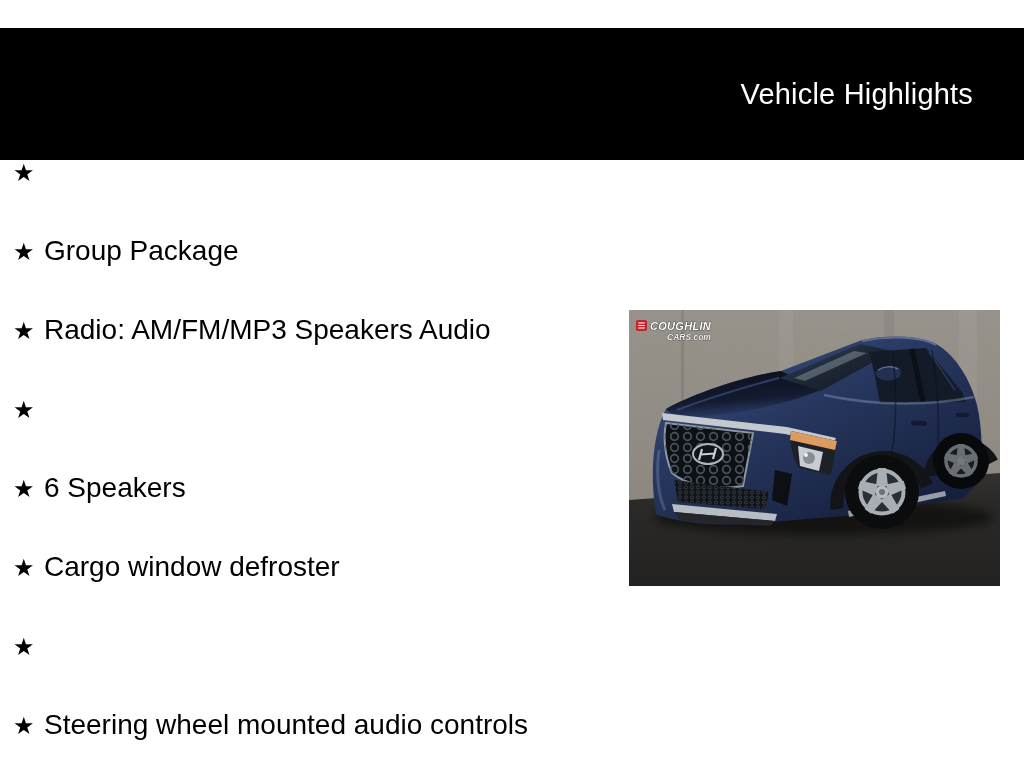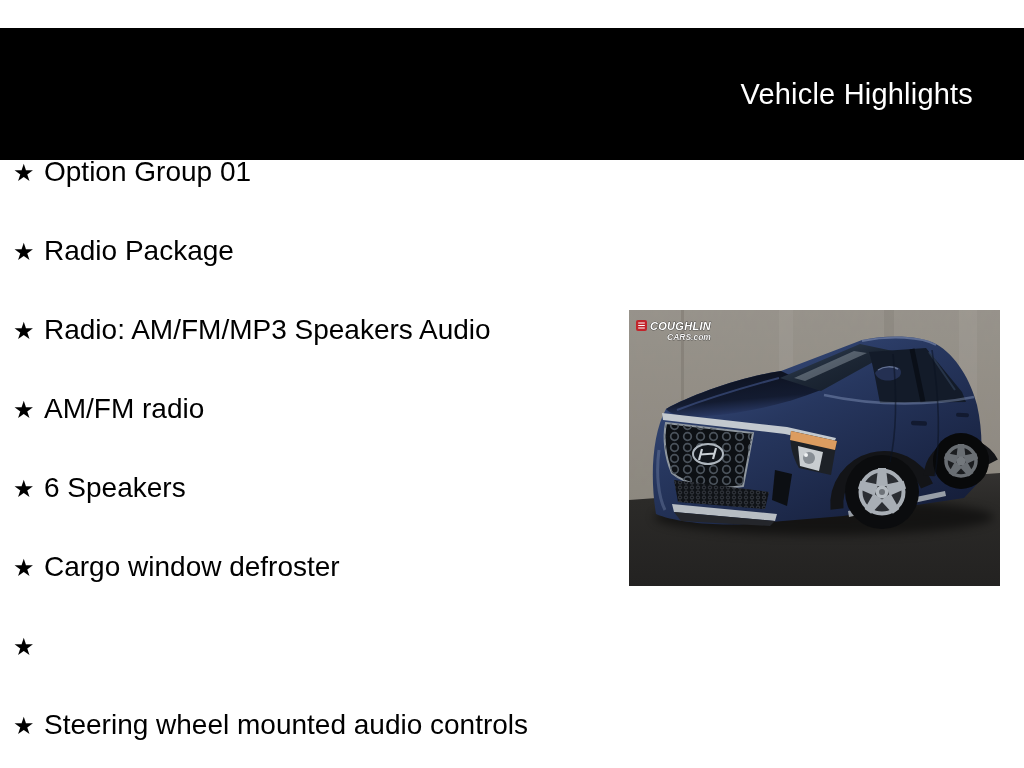--- a/index.html
+++ b/index.html
@@ -42,33 +42,31 @@
 
 <div class="slide">
 
   <header class="titlebar">
     <h1 class="title">Vehicle Highlights</h1>
   </header>
 
   <ul class="highlights">
     <li class="hl-item">
       <span class="star">★</span>
-      <span class="hl-text">Option Group 01</span>
-    </li>
-    <li class="hl-item">
-      <span class="star">★</span>
-      <span class="hl-text">Radio Package</span>
+    </li>
+    <li class="hl-item">
+      <span class="star">★</span>
+      <span class="hl-text">Group Package</span>
     </li>
     <li class="hl-item">
       <span class="star">★</span>
       <span class="hl-text">Radio: AM/FM/MP3 Speakers Audio</span>
     </li>
     <li class="hl-item">
       <span class="star">★</span>
-      <span class="hl-text">AM/FM radio</span>
     </li>
     <li class="hl-item">
       <span class="star">★</span>
       <span class="hl-text">6 Speakers</span>
     </li>
     <li class="hl-item">
       <span class="star">★</span>
       <span class="hl-text">Cargo window defroster</span>
     </li>
     <li class="hl-item">

